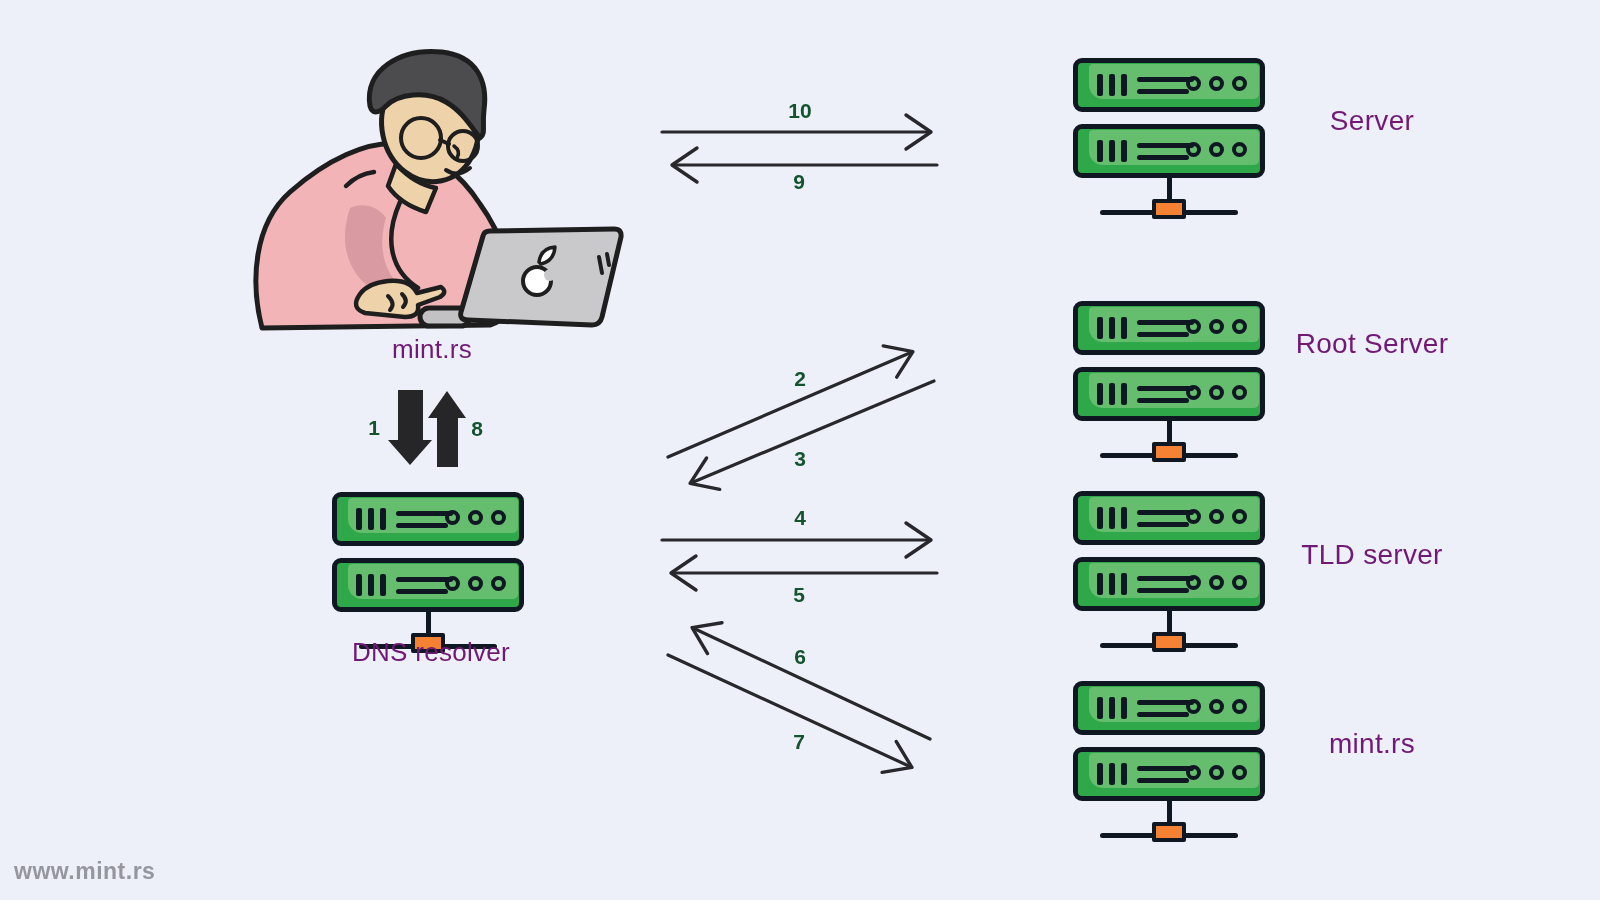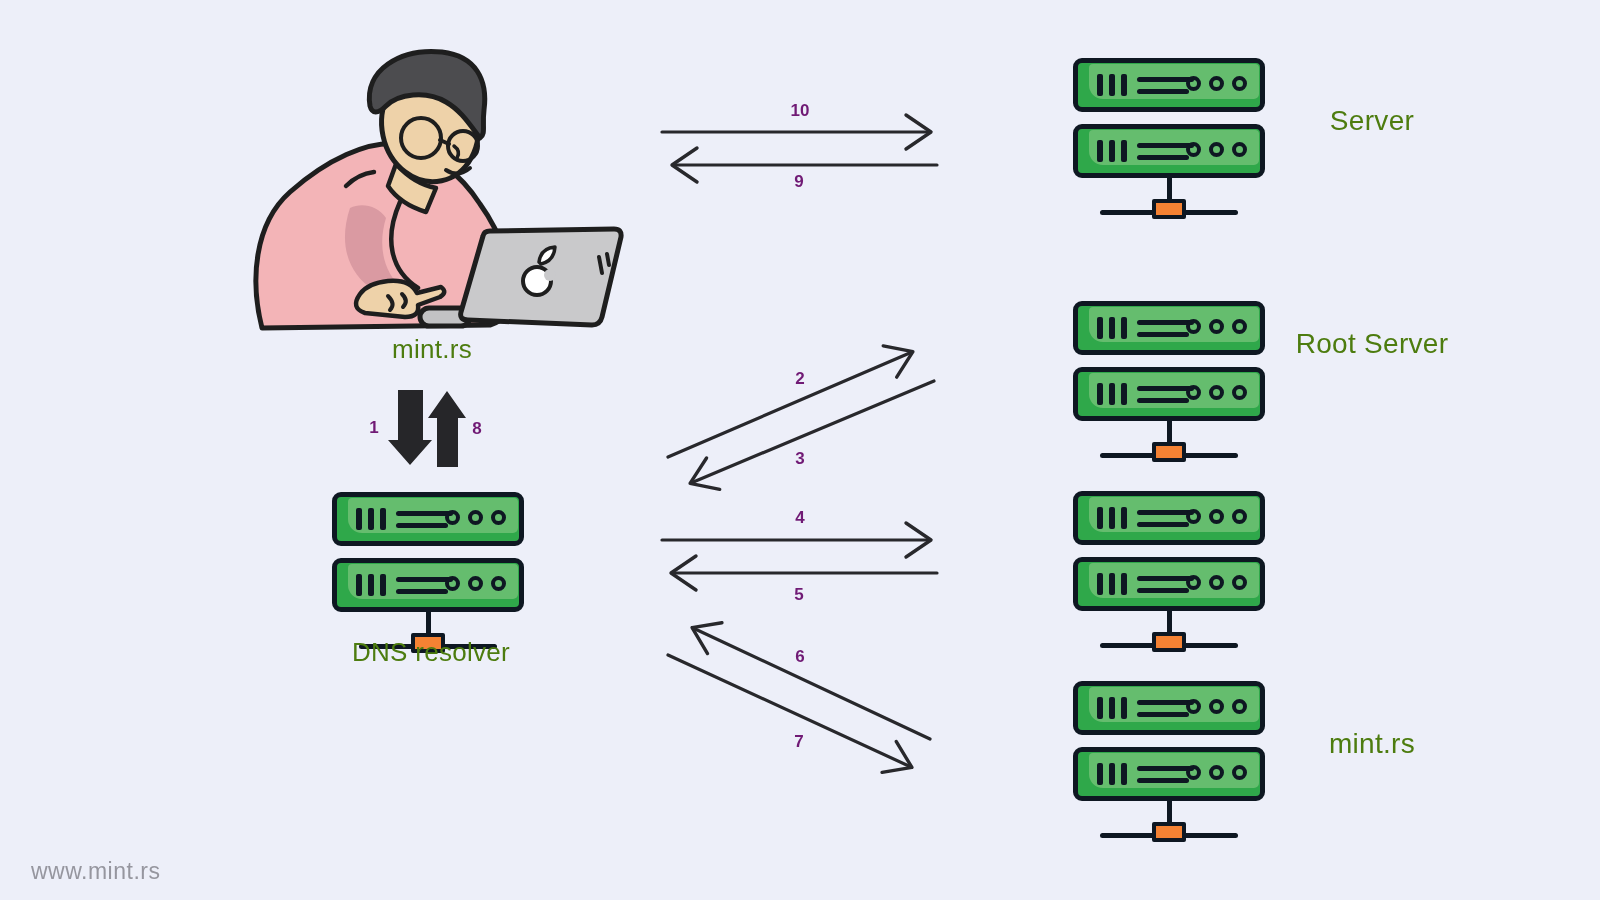--- a/index.html
+++ b/index.html
@@ -10,42 +10,41 @@
   #canvas{
     position:relative;
     width:1600px;height:900px;
     background:#edeff9;
     overflow:hidden;
   }
   .abs{position:absolute;}
 
   
   .dlabel{
-    color:#4d7c0f;
+    color:#701a75;
     font-size:28px;
     font-weight:500;
     letter-spacing:.3px;
     text-align:center;
     white-space:nowrap;
   }
   .dlabel.small{font-size:26px;}
   .stepnum{
     position:absolute;
     transform:translate(-50%,-50%);
-    color:#701a75;
-    font-size:17px;
+    color:#14532d;
+    font-size:21px;
     font-weight:700;
     white-space:nowrap;
   }
   .watermark{
     color:#96969f;
     font-size:23px;
-    font-weight:400;
+    font-weight:700;
     letter-spacing:.5px;
-    margin-left:17px;
   }
 
   
   .stack{position:absolute;width:192px;height:165px;}
   .unit{
     position:relative;
     height:54px;
     background:#2fa84a;
     border:5px solid #0e1722;
     border-radius:9px;
@@ -336,20 +335,21 @@
     <div class="stem"></div>
     <div class="bline"></div>
     <div class="plug"></div>
   </div>
 
   <div class="abs dlabel small" style="left:342px;top:334px;width:180px">mint.rs</div>
   <div class="abs dlabel small" style="left:331px;top:637px;width:200px">DNS resolver</div>
 
   <div class="abs dlabel" style="left:1277px;top:105px;width:190px">Server</div>
   <div class="abs dlabel" style="left:1277px;top:328px;width:190px">Root Server</div>
+  <div class="abs dlabel" style="left:1277px;top:539px;width:190px">TLD server</div>
   <div class="abs dlabel" style="left:1277px;top:728px;width:190px">mint.rs</div>
 
   <span class="stepnum" style="left:374px;top:428px">1</span>
   <span class="stepnum" style="left:800px;top:379px">2</span>
   <span class="stepnum" style="left:800px;top:459px">3</span>
   <span class="stepnum" style="left:800px;top:518px">4</span>
   <span class="stepnum" style="left:799px;top:595px">5</span>
   <span class="stepnum" style="left:800px;top:657px">6</span>
   <span class="stepnum" style="left:799px;top:742px">7</span>
   <span class="stepnum" style="left:477px;top:429px">8</span>

